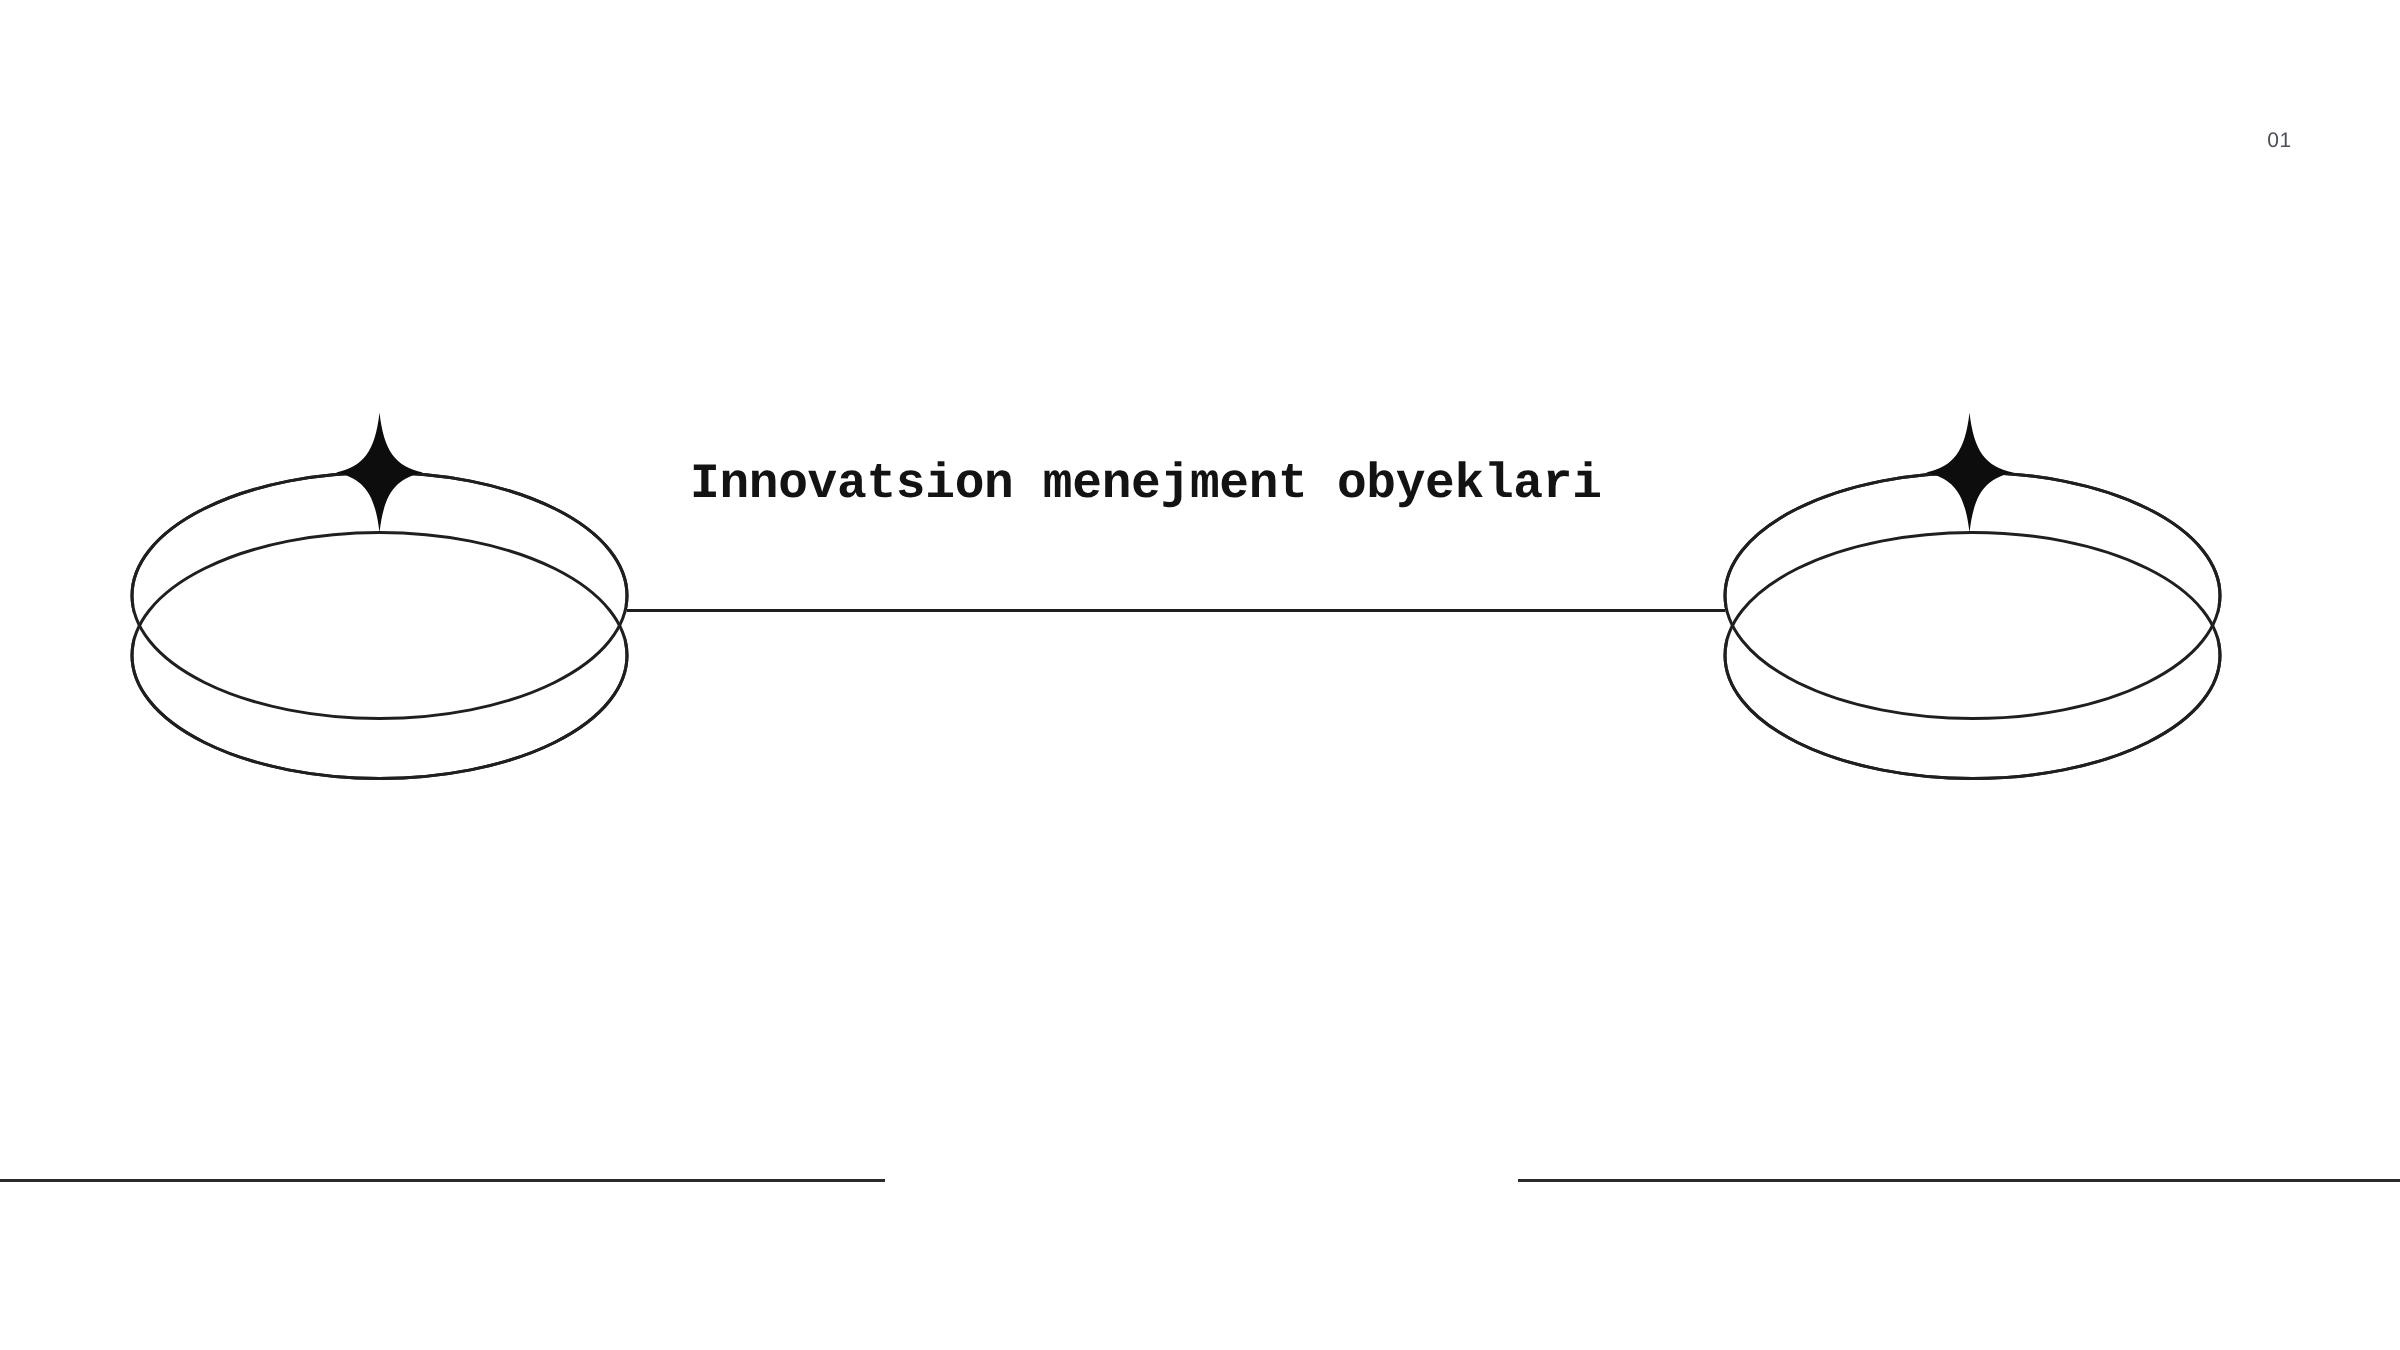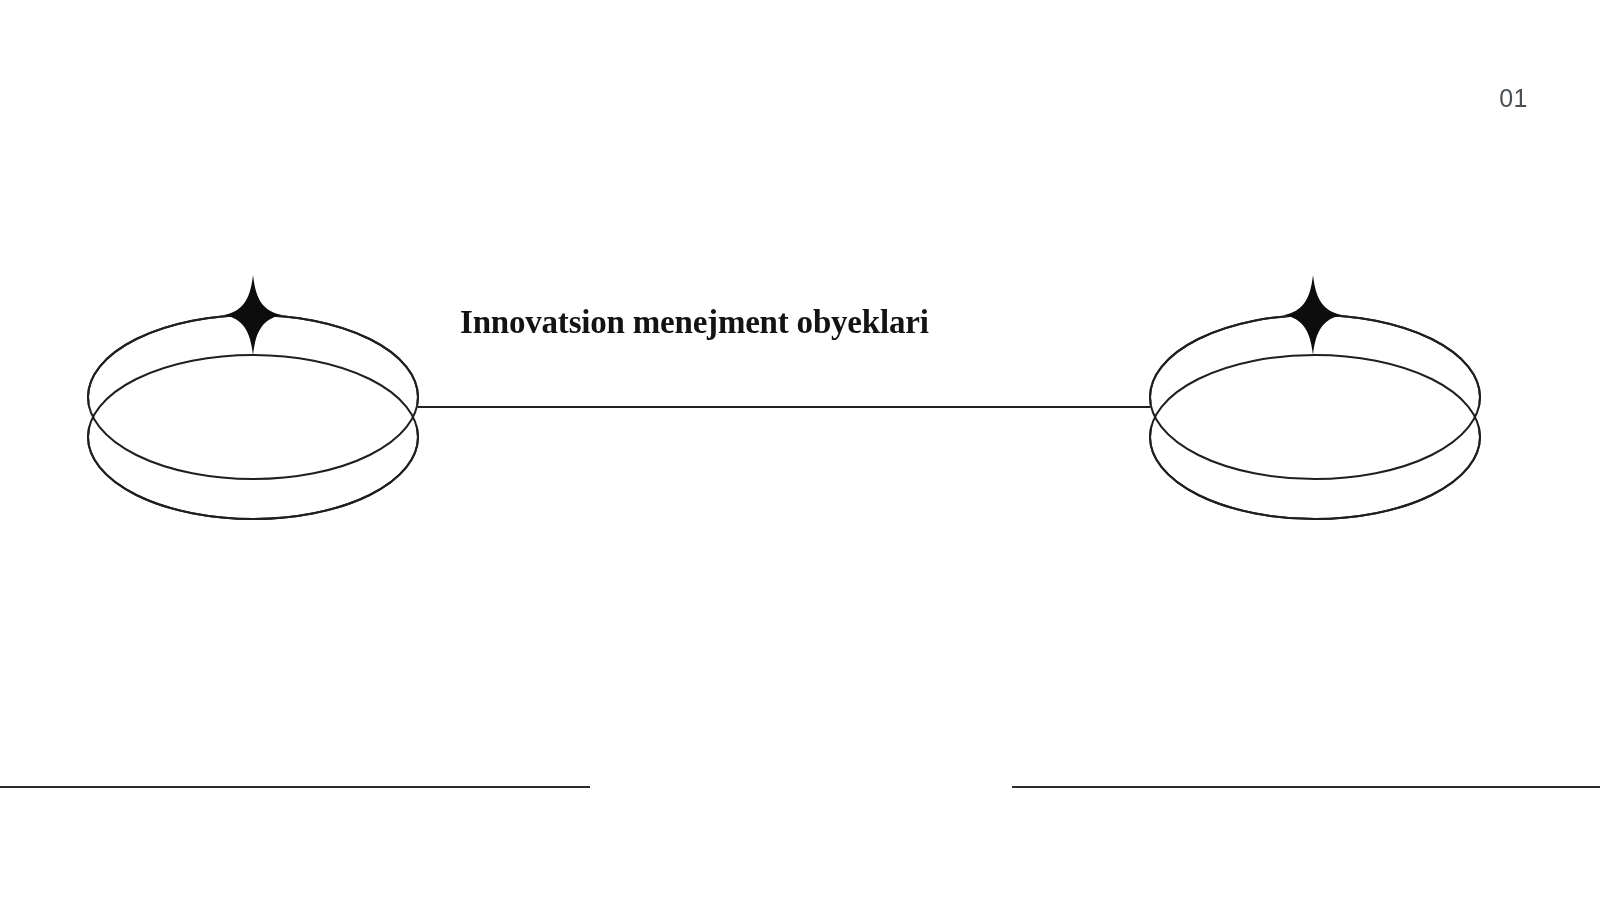--- a/index.html
+++ b/index.html
@@ -18,35 +18,35 @@
     background: #ffffff;
     overflow: hidden;
   }
 
   
   .page-number {
     position: absolute;
     right: 72px;
     top: 86px;
     font-family: "Liberation Sans", sans-serif;
-    font-size: 25px;
+    font-size: 14px;
     font-weight: 400;
     letter-spacing: 0.5px;
     color: #4a4f54;
     line-height: 1;
     user-select: none;
   }
 
   
   .slide-title {
     position: absolute;
     left: 460px;
     top: 281px;
     width: 660px;
-    font-family: Liberation Serif, serif;
+    font-family: Liberation Mono, monospace;
     font-size: 33px;
     font-weight: 700;
     letter-spacing: -0.2px;
     color: #131313;
     line-height: 1.2;
     white-space: nowrap;
   }
 
   
   .diagram {

